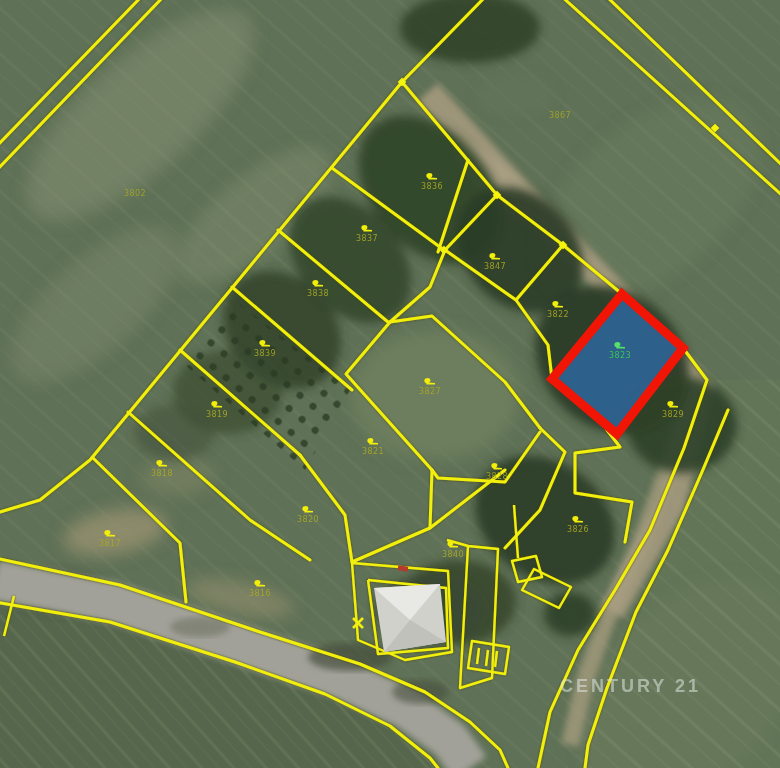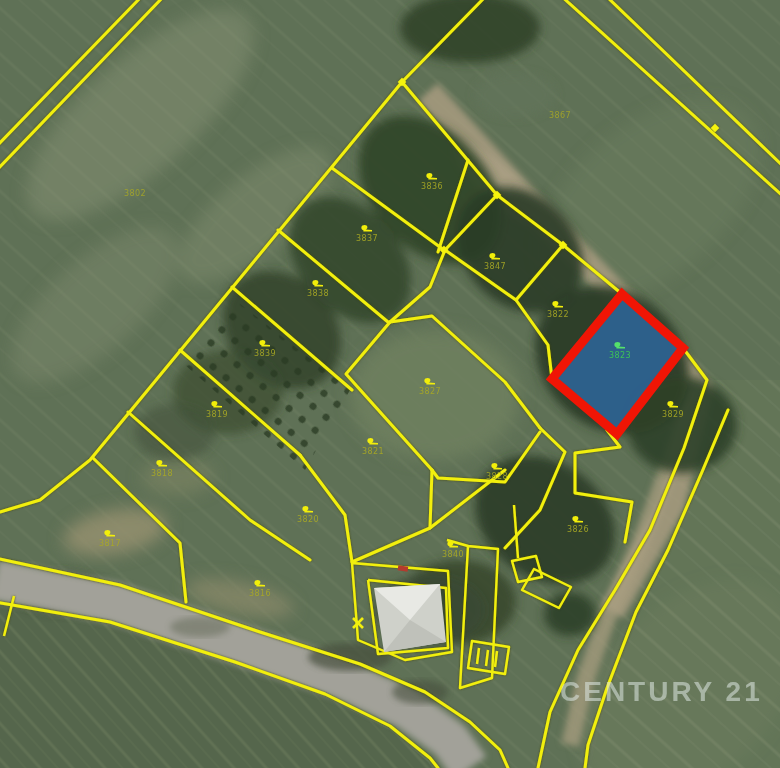--- a/index.html
+++ b/index.html
@@ -4,21 +4,21 @@
 <style>
   html,body{margin:0;padding:0;background:#333;}
   #stage{position:relative;width:780px;height:768px;overflow:hidden;
          font-family:"Liberation Sans",sans-serif;}
   #stage svg{position:absolute;inset:0;display:block;}
   .yl{stroke:#f2ef0e;stroke-width:3;fill:none;stroke-linejoin:round;stroke-linecap:round;}
   .yl2{stroke:#f2ef0e;stroke-width:2.4;fill:none;stroke-linejoin:round;}
   .node{fill:#f6f310;}
   .lbl{font-family:"DejaVu Sans",sans-serif;font-size:8px;letter-spacing:.4px;}
   #watermark{position:absolute;left:560px;top:676px;width:220px;
-    font-family:"Liberation Sans",sans-serif;font-weight:bold;font-size:28px;
+    font-family:"Liberation Sans",sans-serif;font-weight:bold;font-size:18px;
     letter-spacing:3px;color:rgba(223,231,227,.55);user-select:none;}
 </style>
 </head>
 <body>
 
 <div id="stage">
 <svg viewBox="0 0 780 768" width="780" height="768">
   <defs>
     <filter id="b3">
           <feGaussianBlur stdDeviation="3"></feGaussianBlur>

